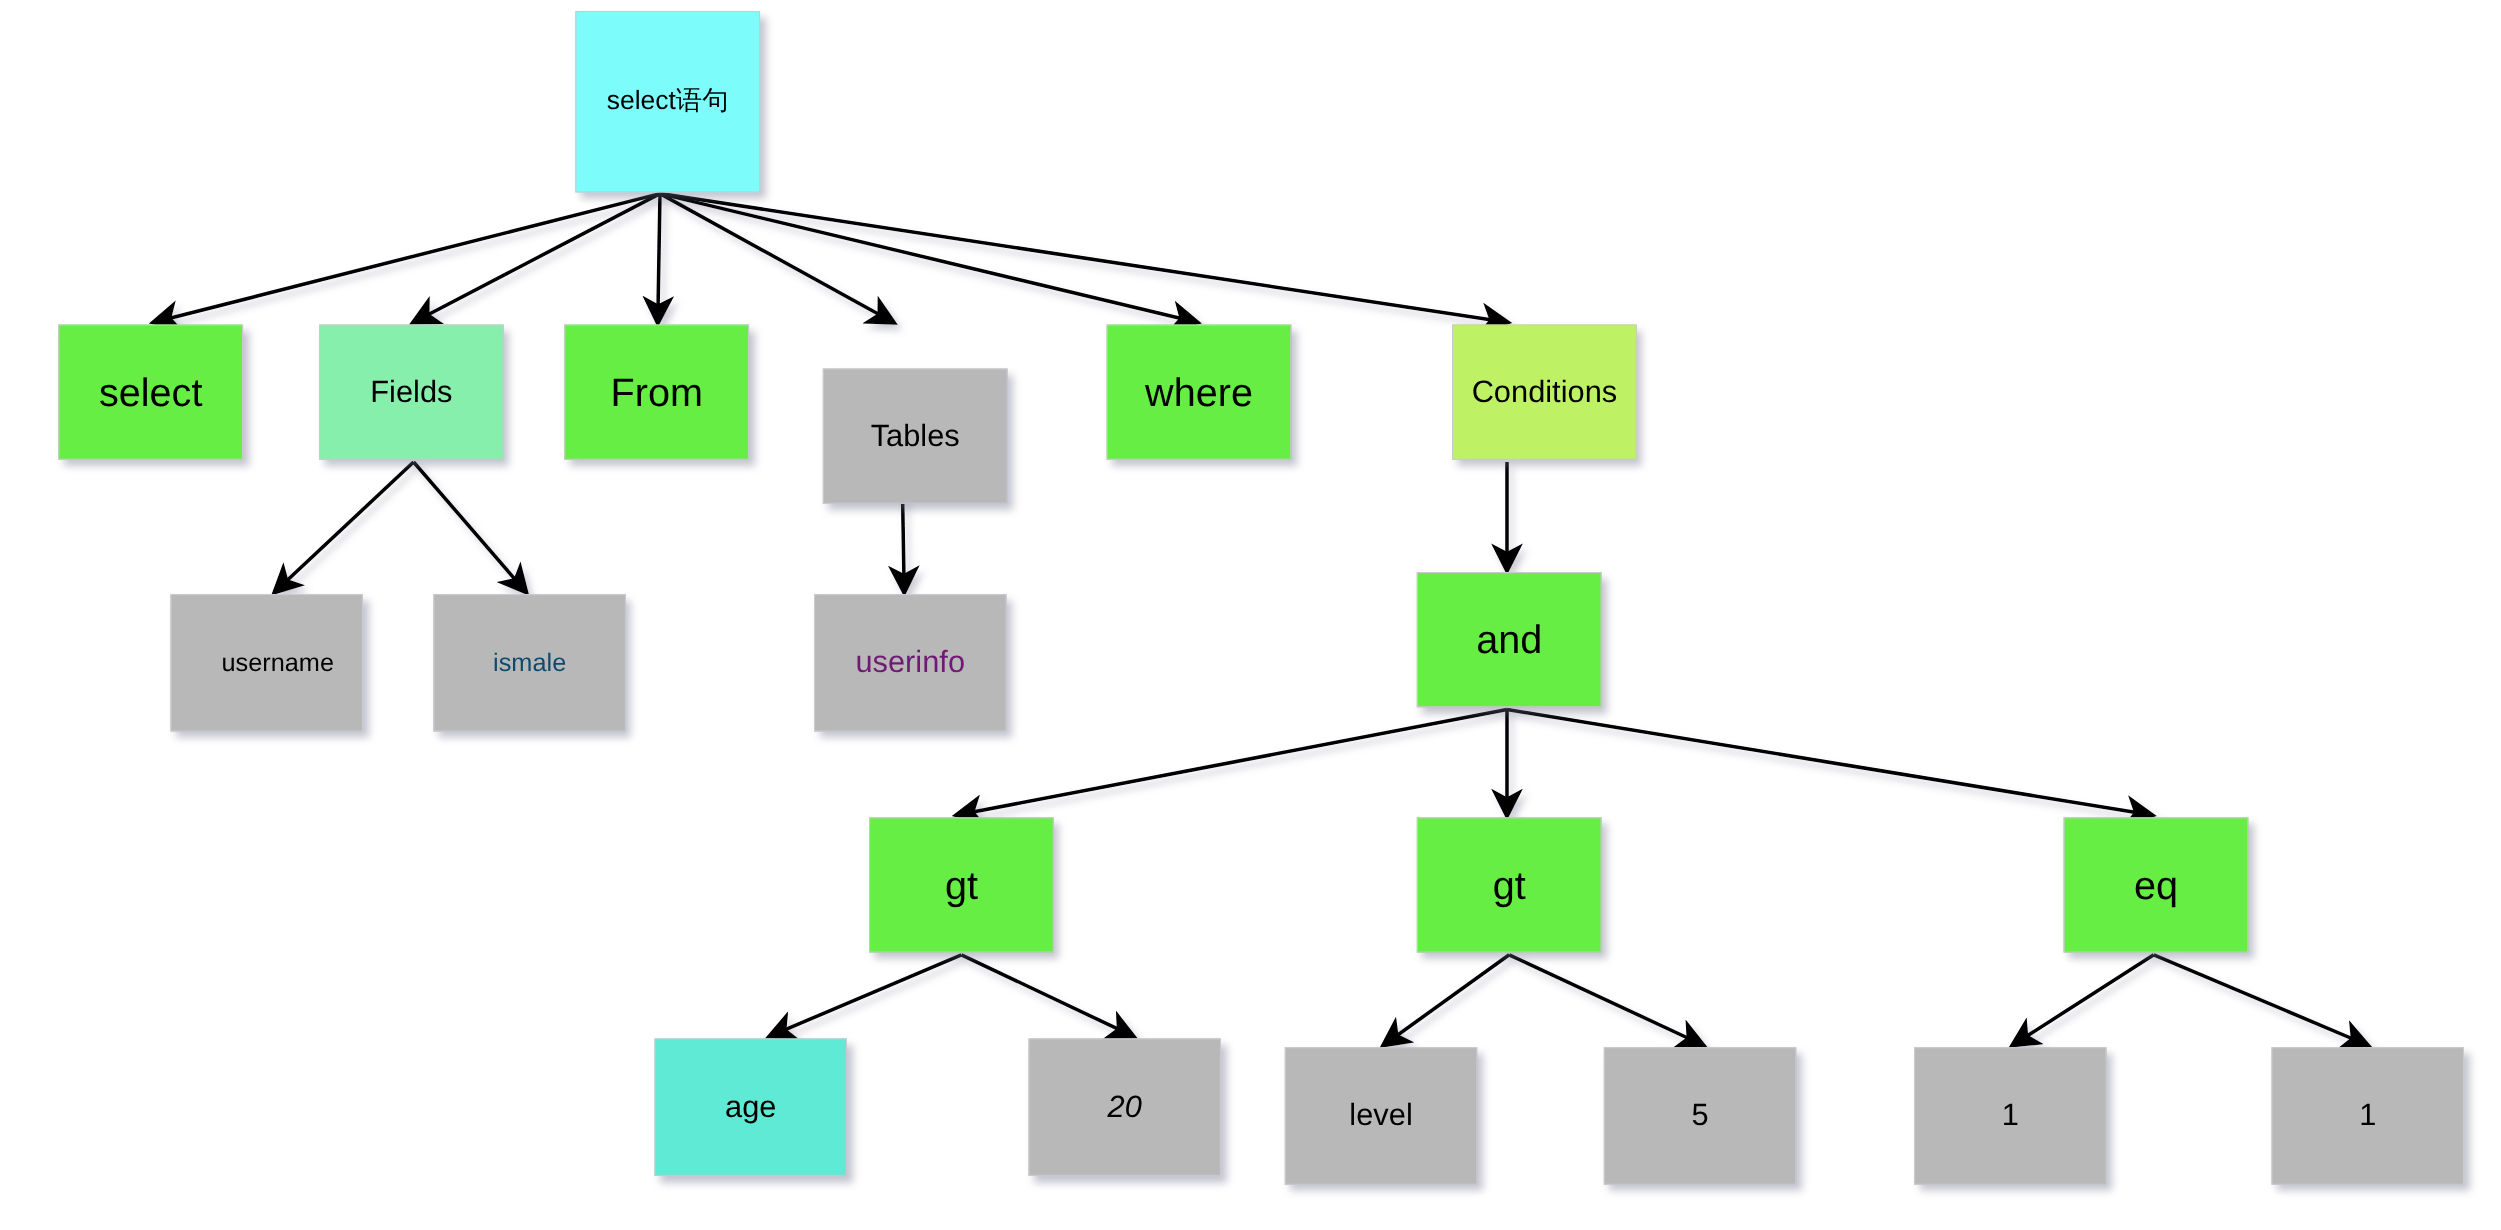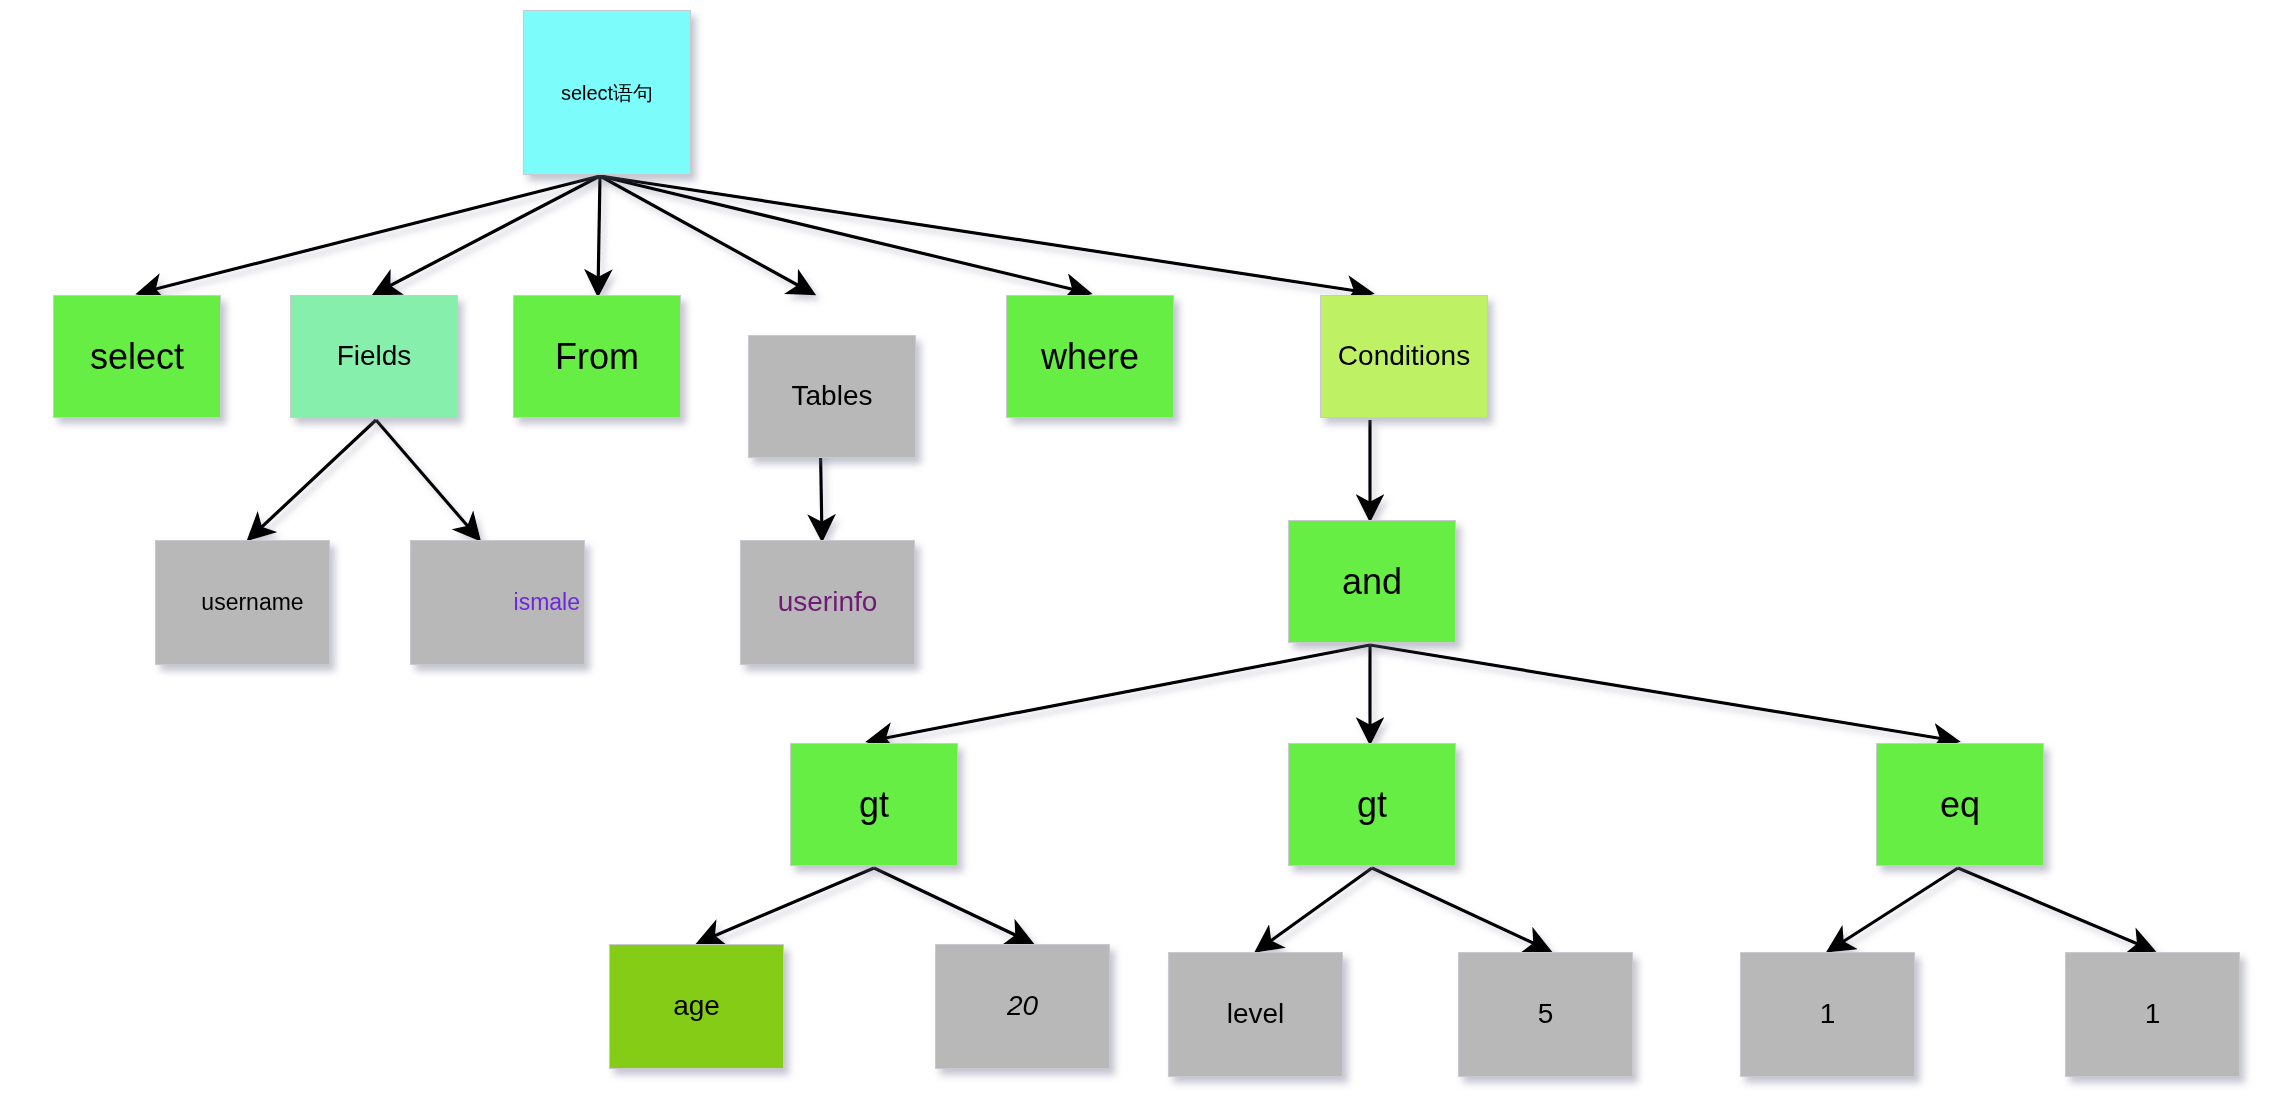--- a/index.html
+++ b/index.html
@@ -37,21 +37,21 @@
     line-height: 1.1;
     box-shadow: 5px 6px 7px rgba(110, 110, 140, 0.40);
     z-index: 2;
   }
   .node .label {
     display: block;
     padding: 0 4px;
   }
   .n-root {
     background: #7dfcfc;
-    font-size: 20px;
+    font-size: 24px;
     align-items: center;
   }
   .n-green {
     background: #66ee44;
     font-size: 36px;
   }
   .n-gray {
     background: #b8b8b8;
     font-size: 28px;
   }
@@ -112,39 +112,39 @@
       </div>
       <div class="node n-green" style="left: 1006px; top: 295px; width: 168px; height: 123px; background: rgb(102, 238, 68); border-color: rgb(201, 201, 207); color: rgb(0, 0, 0);">
         <span class="label">where</span>
       </div>
       <div class="node n-gray" style="left: 1320px; top: 295px; width: 168px; height: 123px; background: #bef264; border-color: rgb(201, 201, 207); color: rgb(0, 0, 0);">
         <span class="label">Conditions</span>
       </div>
       <div class="node n-gray n-small" style="left: 155px; top: 540px; width: 175px; height: 125px; background: rgb(184, 184, 184); border-color: rgb(201, 201, 207); color: rgb(0, 0, 0); padding-left: 20px;">
         <span class="label">username</span>
       </div>
-      <div class="node n-gray n-small" style="left: 410px; top: 540px; width: 175px; height: 125px; background: rgb(184, 184, 184); border-color: rgb(201, 201, 207); color: #6d28d9; justify-content: flex-end;">
+      <div class="node n-gray n-small" style="left: 394px; top: 540px; width: 175px; height: 125px; background: rgb(184, 184, 184); border-color: rgb(201, 201, 207); color: #0c4a6e;">
         <span class="label">ismale</span>
       </div>
       <div class="node n-gray" style="left: 740px; top: 540px; width: 175px; height: 125px; background: rgb(184, 184, 184); border-color: rgb(201, 201, 207); color: #701a75;">
         <span class="label">userinfo</span>
       </div>
       <div class="node n-green" style="left: 1288px; top: 520px; width: 168px; height: 123px; background: rgb(102, 238, 68); border-color: rgb(201, 201, 207); color: rgb(0, 0, 0);">
         <span class="label">and</span>
       </div>
       <div class="node n-green" style="left: 790px; top: 743px; width: 168px; height: 123px; background: rgb(102, 238, 68); border-color: rgb(201, 201, 207); color: rgb(0, 0, 0);">
         <span class="label">gt</span>
       </div>
       <div class="node n-green" style="left: 1288px; top: 743px; width: 168px; height: 123px; background: rgb(102, 238, 68); border-color: rgb(201, 201, 207); color: rgb(0, 0, 0);">
         <span class="label">gt</span>
       </div>
       <div class="node n-green" style="left: 1876px; top: 743px; width: 168px; height: 123px; background: rgb(102, 238, 68); border-color: rgb(201, 201, 207); color: rgb(0, 0, 0);">
         <span class="label">eq</span>
       </div>
-      <div class="node n-gray" style="left: 609px; top: 944px; width: 175px; height: 125px; background: #84cc16; border-color: rgb(201, 201, 207); color: rgb(0, 0, 0);">
+      <div class="node n-gray" style="left: 595px; top: 944px; width: 175px; height: 125px; background: #5eead4; border-color: rgb(201, 201, 207); color: rgb(0, 0, 0);">
         <span class="label">age</span>
       </div>
       <div class="node n-gray" style="left: 935px; top: 944px; width: 175px; height: 125px; background: rgb(184, 184, 184); border-color: rgb(201, 201, 207); color: rgb(0, 0, 0); font-style: italic;">
         <span class="label">20</span>
       </div>
       <div class="node n-gray" style="left: 1168px; top: 952px; width: 175px; height: 125px; background: rgb(184, 184, 184); border-color: rgb(201, 201, 207); color: rgb(0, 0, 0);">
         <span class="label">level</span>
       </div>
       <div class="node n-gray" style="left: 1458px; top: 952px; width: 175px; height: 125px; background: rgb(184, 184, 184); border-color: rgb(201, 201, 207); color: rgb(0, 0, 0);">
         <span class="label">5</span>

